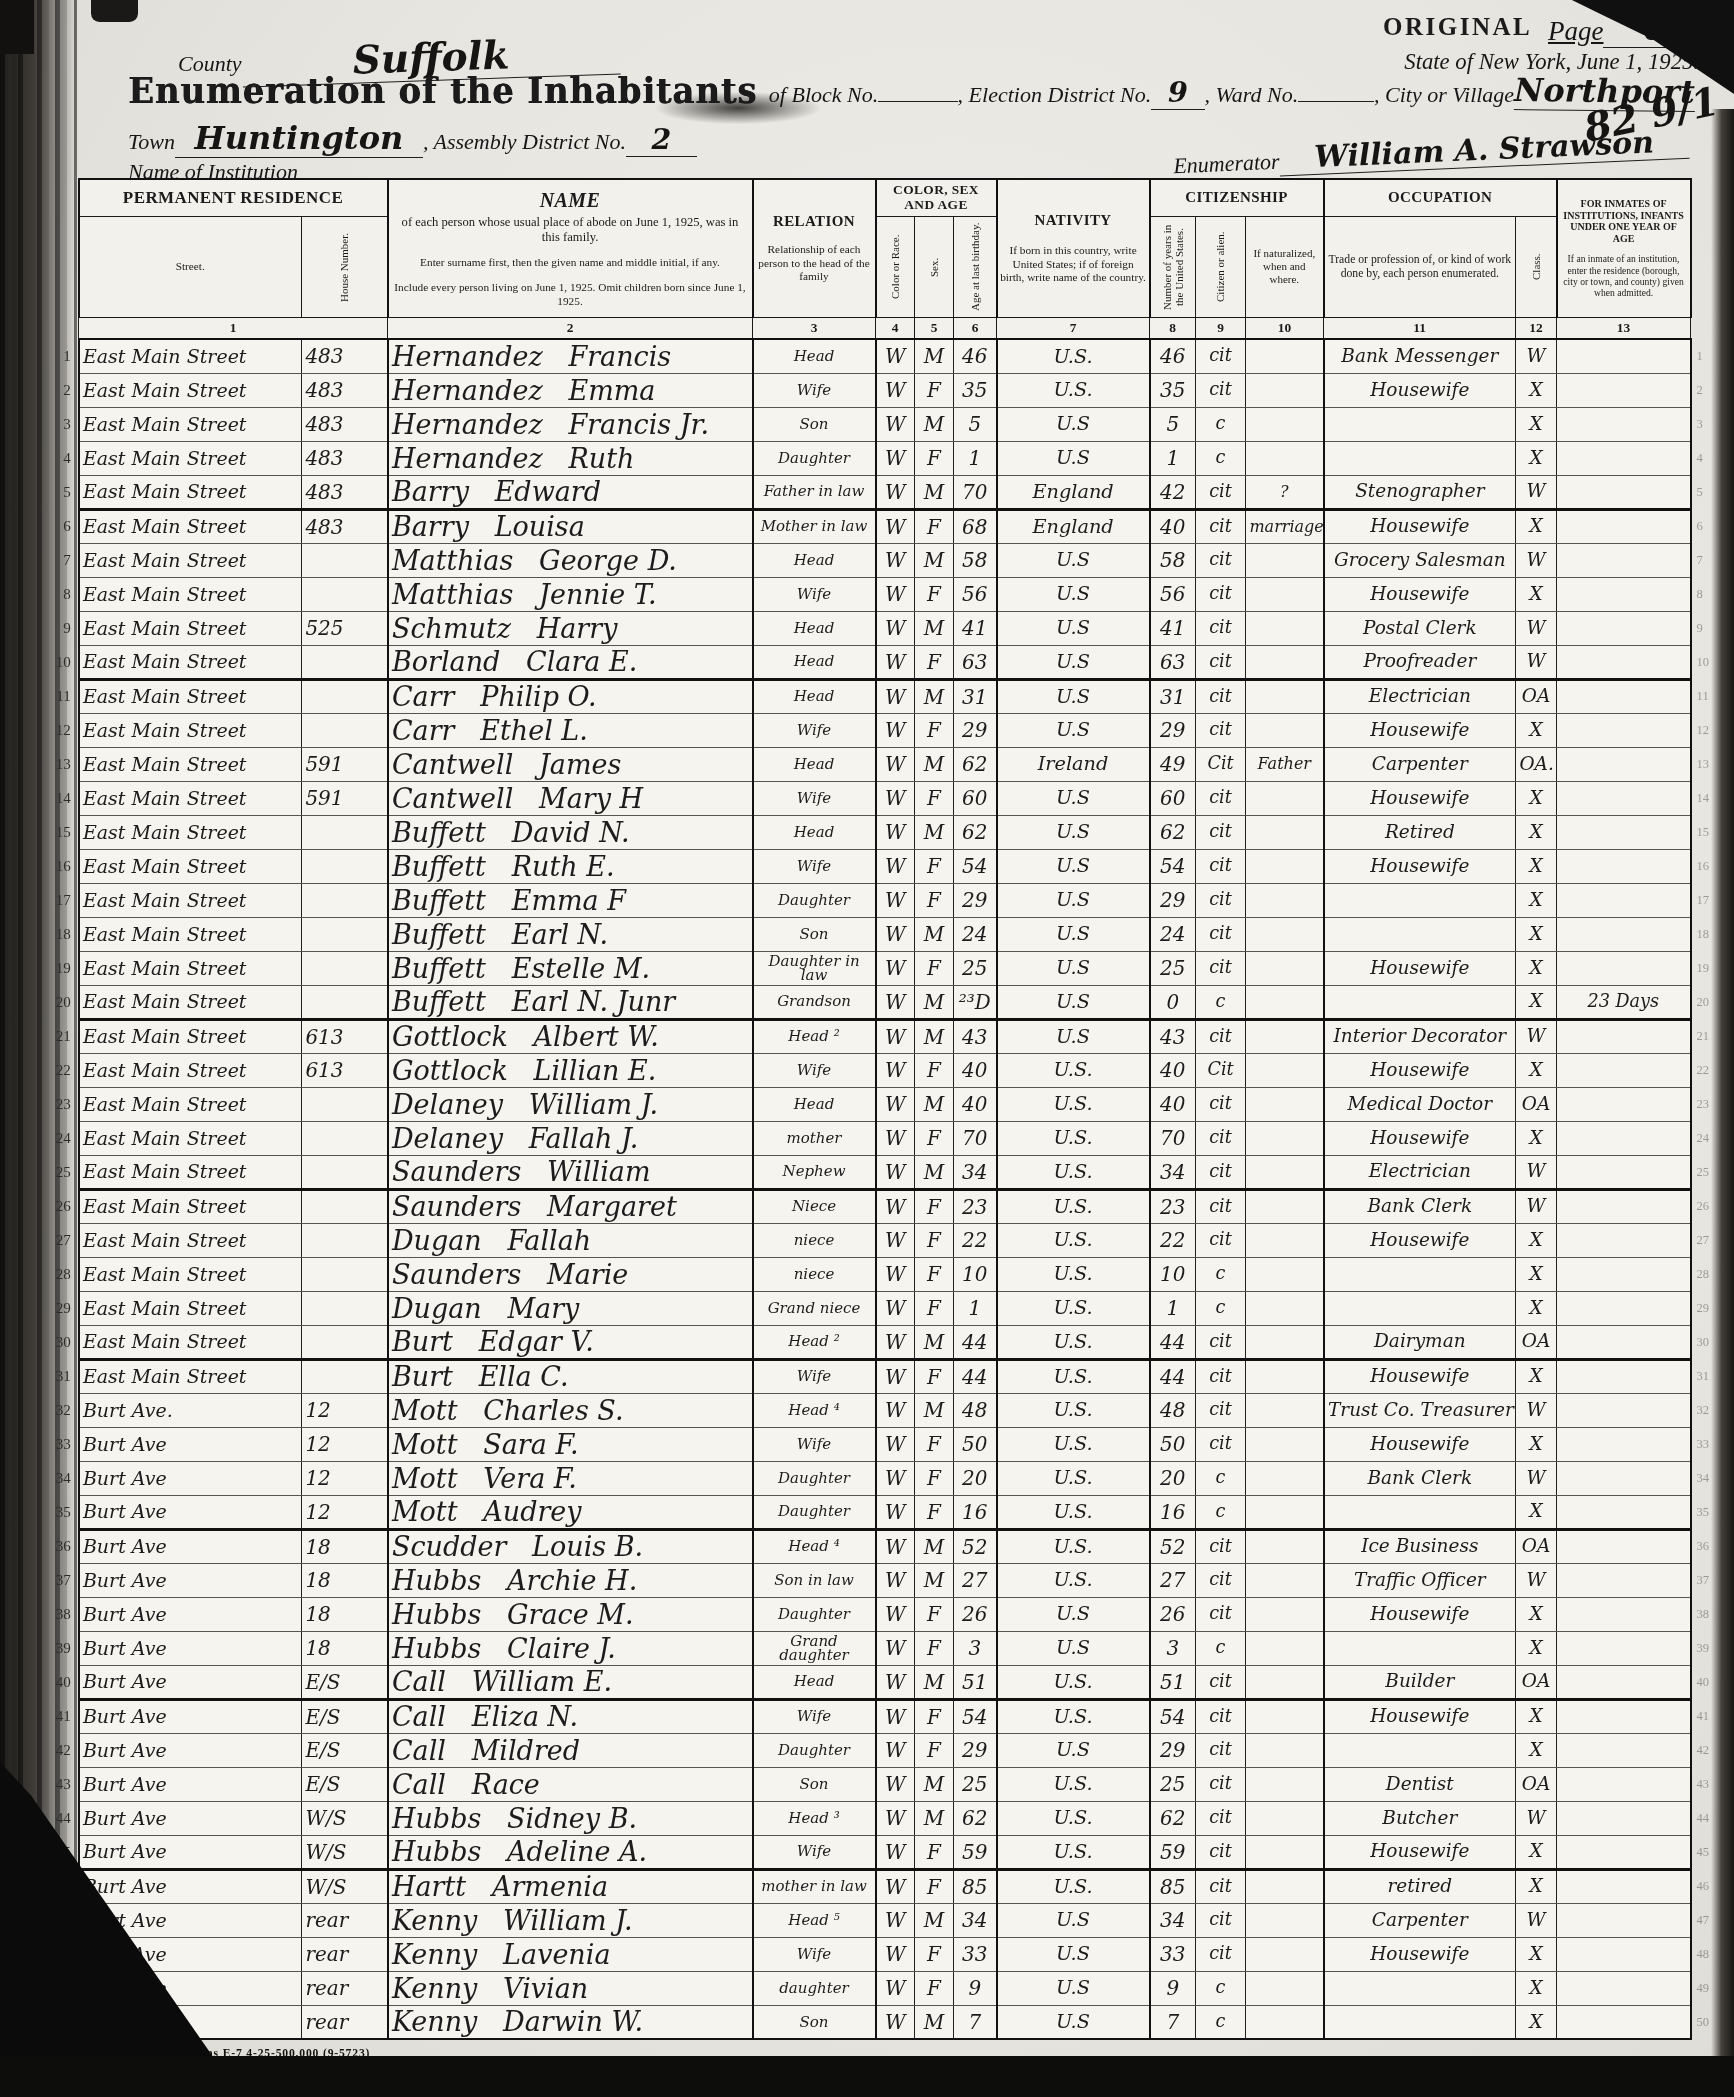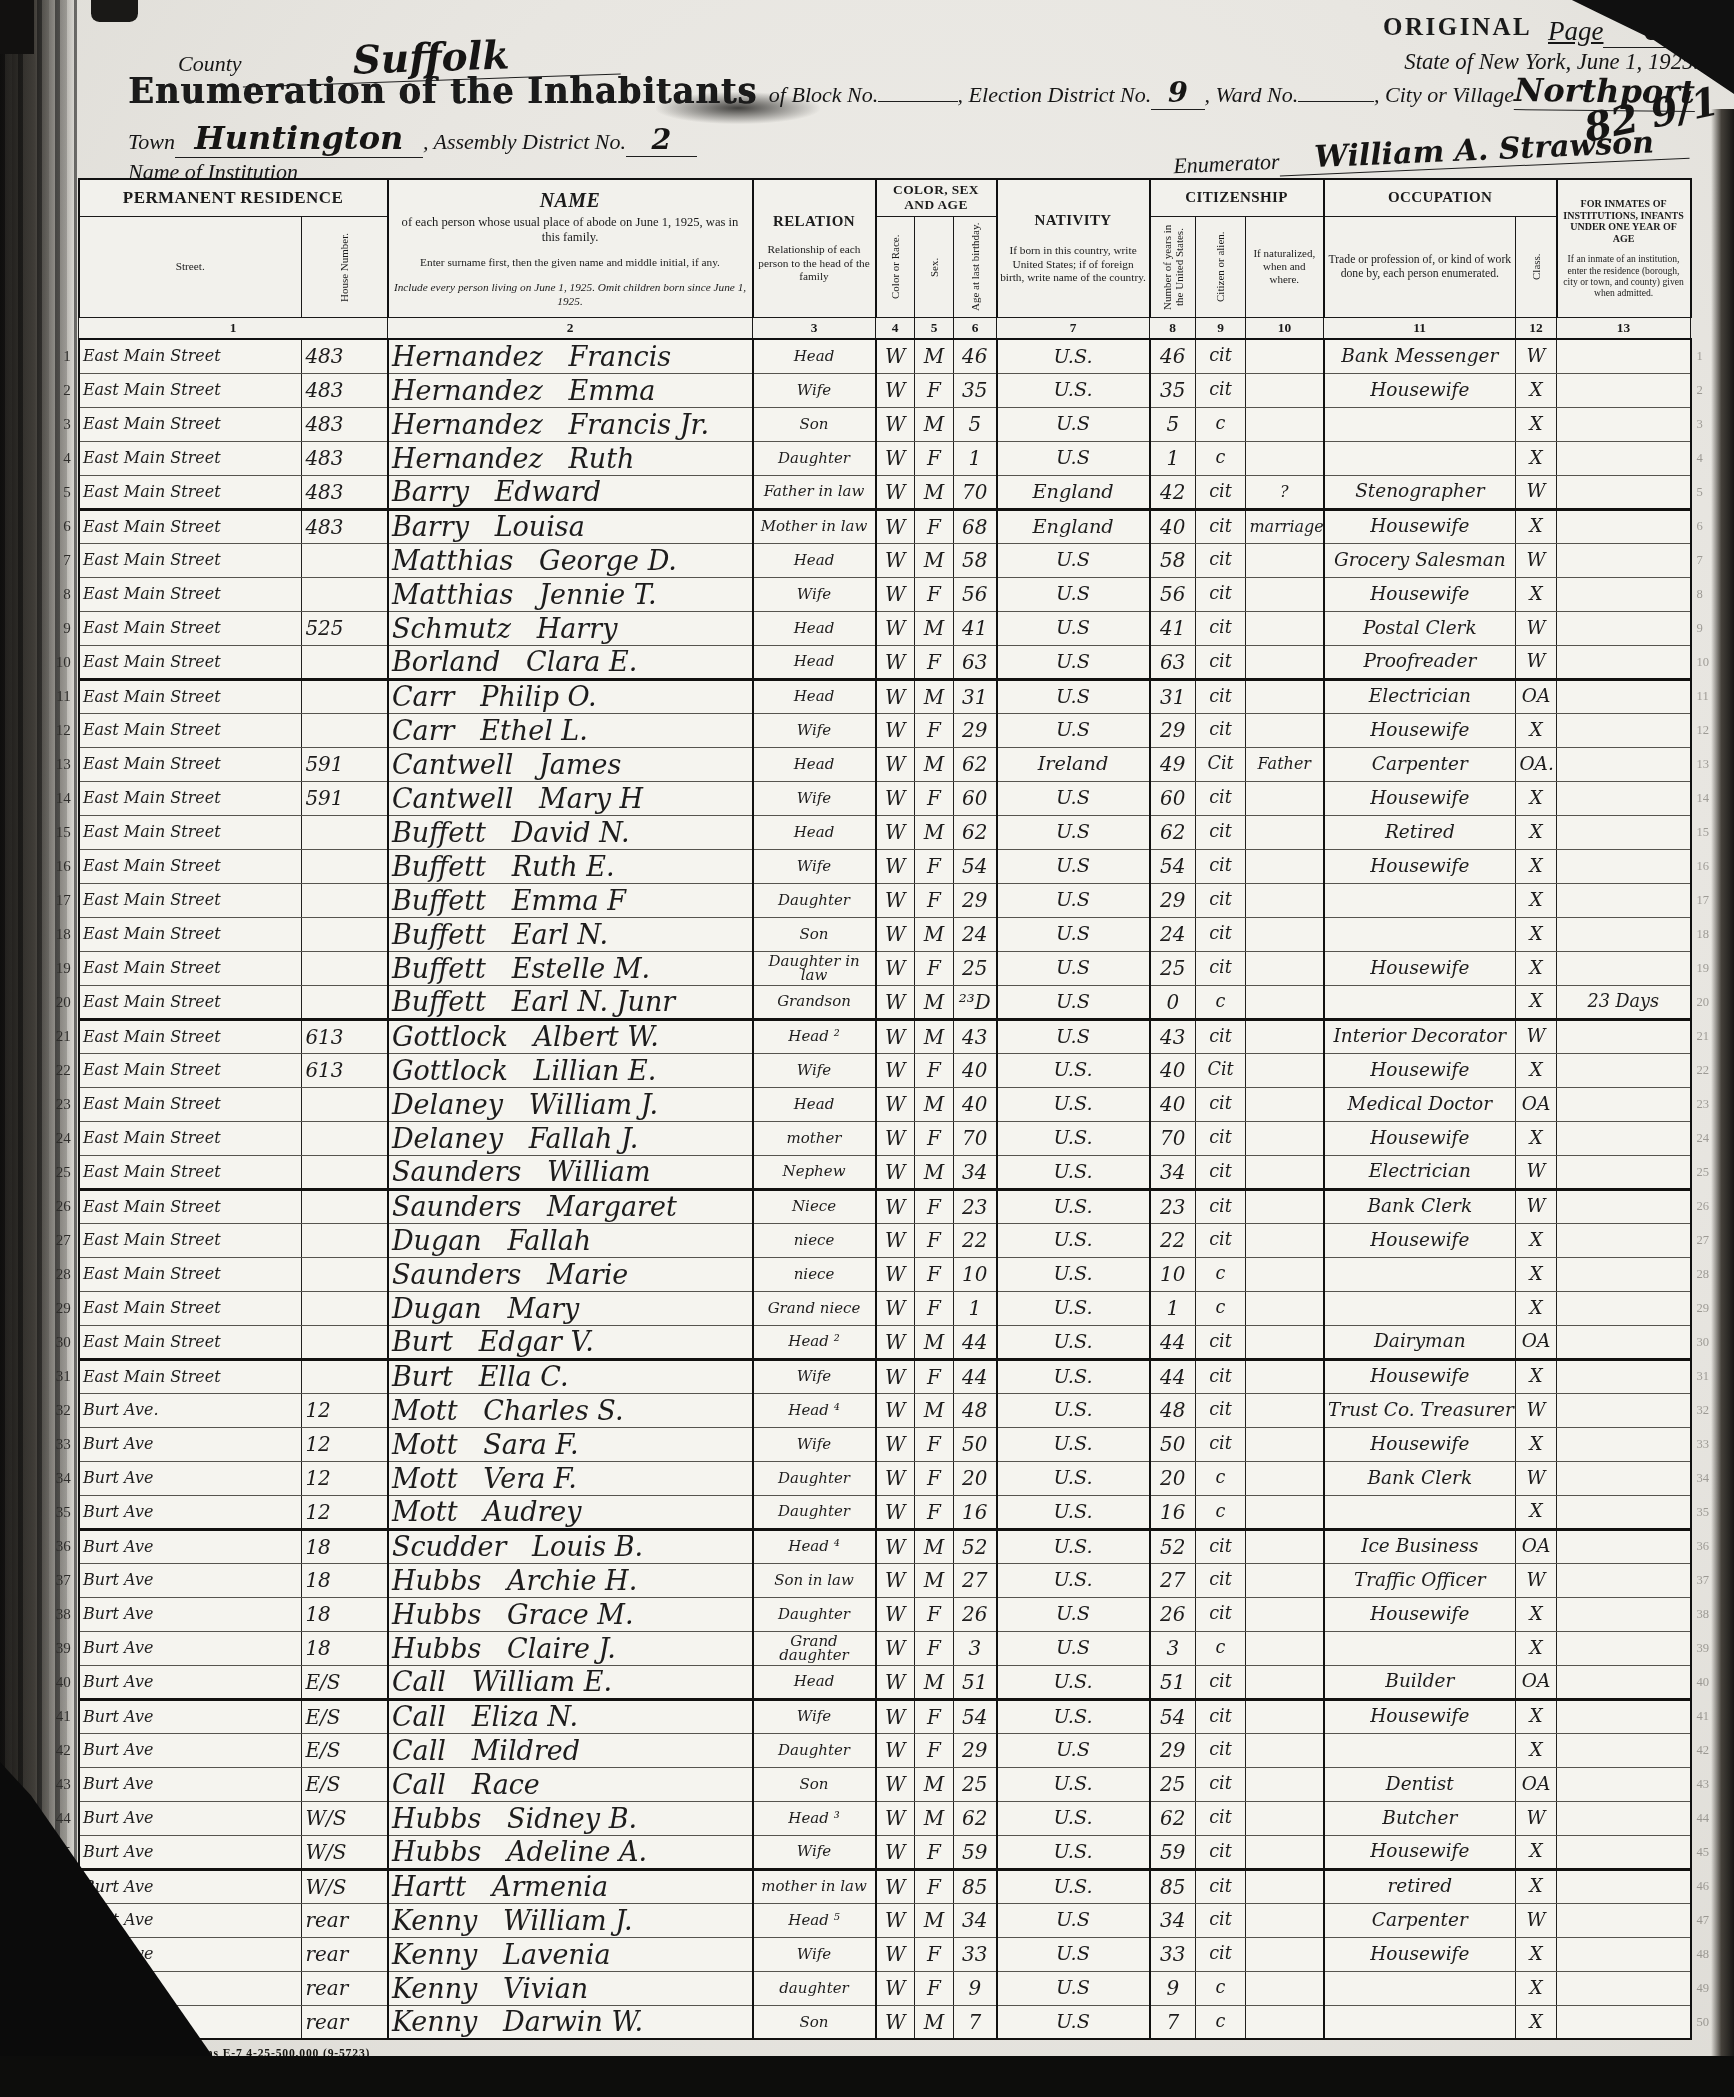--- a/index.html
+++ b/index.html
@@ -52,21 +52,21 @@
   tbody td{border-left:1.7px solid #222120;border-right:1.7px solid #222120;
       border-top:0.8px solid #56544f;border-bottom:0.8px solid #56544f;
       background:#f5f4ef;height:34px;padding:0 3.4px;font-size:20px;line-height:1;}
   tbody tr.hh-end td{border-bottom:3.4px solid #121110;}
   tbody tr:last-child td{border-bottom:2.5px solid #121110;}
   td.c-num,td.c-rnum,th.nb{border:none !important;background:transparent !important;}
   td.c-num{text-align:right;padding-right:6.7px;font-family:"Liberation Serif",serif;
       font-style:normal;font-size:15px;color:#2e2d2b;}
   td.c-rnum{text-align:left;padding-left:5px;font-size:12.6px;color:#55524c;opacity:.5;
       font-style:normal;font-family:"Liberation Serif",serif;}
-  td.c-street{border-left:2.5px solid #111;white-space:nowrap;font-size:16px;}
+  td.c-street{border-left:2.5px solid #111;white-space:nowrap;font-size:19px;}
   td.c-name{border-left:2.5px solid #111;white-space:pre;font-size:27px;}
   td.c-relation{border-left:2.5px solid #111;text-align:center;font-size:15px;white-space:normal;line-height:.95;}
   td.c-color{border-left:2.5px solid #111;text-align:center;}
   td.c-sex,td.c-age{text-align:center;}
   td.c-nativity{border-left:2.5px solid #111;text-align:center;font-size:19.3px;}
   td.c-years{border-left:2.5px solid #111;text-align:center;}
   td.c-citizen{text-align:center;font-size:17.6px;}
   td.c-naturalized{text-align:center;font-size:16px;}
   td.c-occupation{border-left:2.5px solid #111;text-align:center;font-size:18.5px;white-space:nowrap;}
   td.c-class{text-align:center;font-size:18.5px;}
@@ -150,21 +150,21 @@
     <thead>
       <tr class="grow" style="height:37px;">
         <th class="nb" rowspan="3"></th>
         <th colspan="2" class="hleft">
           <div class="gtitle">PERMANENT RESIDENCE</div>
           </th>
         <th rowspan="2" class="hleft">
           <div class="gtitle" style="font-size:20px;font-style:italic;">NAME</div>
           <div class="sdesc" style="font-size:12.6px;margin-top:3.4px;">of each person whose usual place of abode on June 1, 1925, was in this family.</div>
           <div class="sdesc" style="margin-top:11.7px;">Enter surname first, then the given name and middle initial, if any.</div>
-          <div class="sdesc" style="margin-top:11.7px;font-style:italic;">Include every person living on June 1, 1925. Omit children born since June 1, 1925.</div>
+          <div class="sdesc" style="margin-top:11.7px;">Include every person living on June 1, 1925. Omit children born since June 1, 1925.</div>
           </th>
         <th rowspan="2" class="hleft">
           <div class="gtitle" style="font-size:15px;">RELATION</div>
           <div class="sdesc" style="margin-top:13.4px;">Relationship of each person to the head of the family</div>
           </th>
         <th colspan="3" class="hleft">
           <div class="gtitle" style="font-size:13.4px;line-height:1.1;">COLOR, SEX AND AGE</div>
           </th>
         <th rowspan="2" class="hleft">
           <div class="gtitle" style="font-size:15px;">NATIVITY</div>

